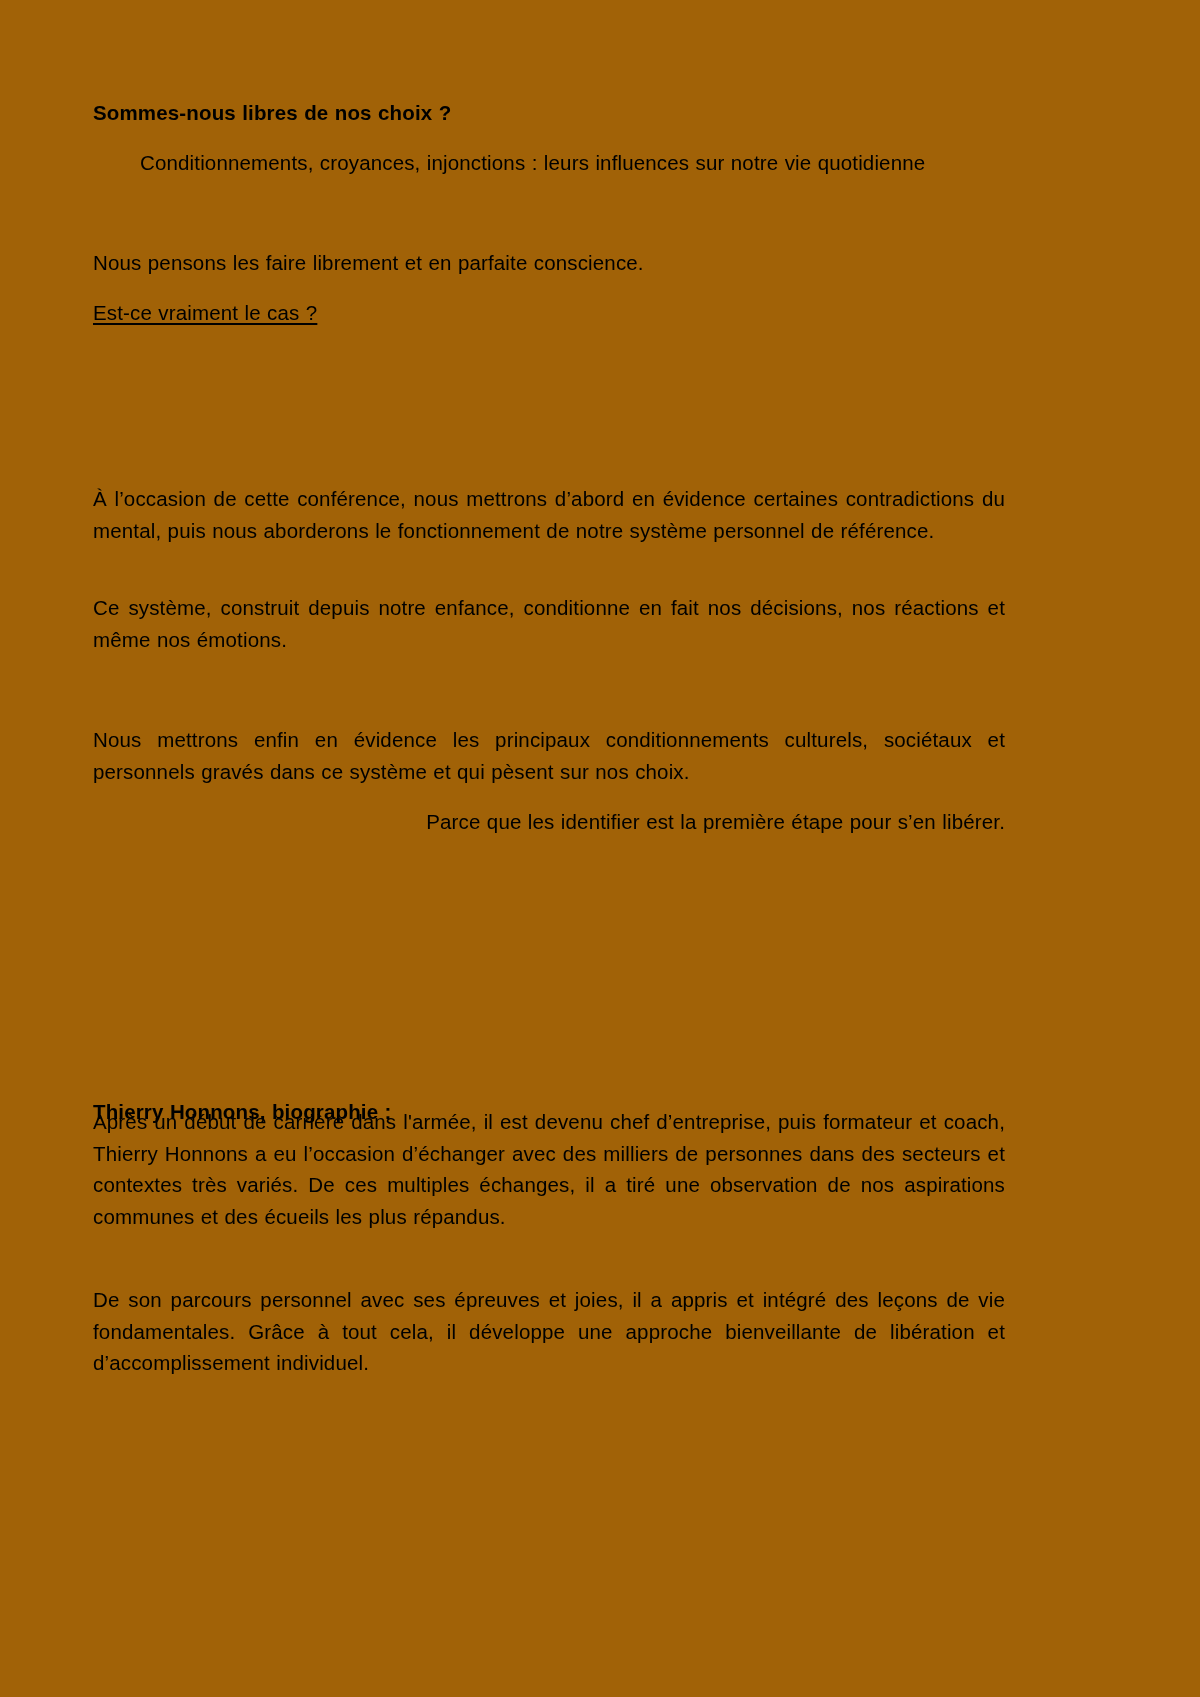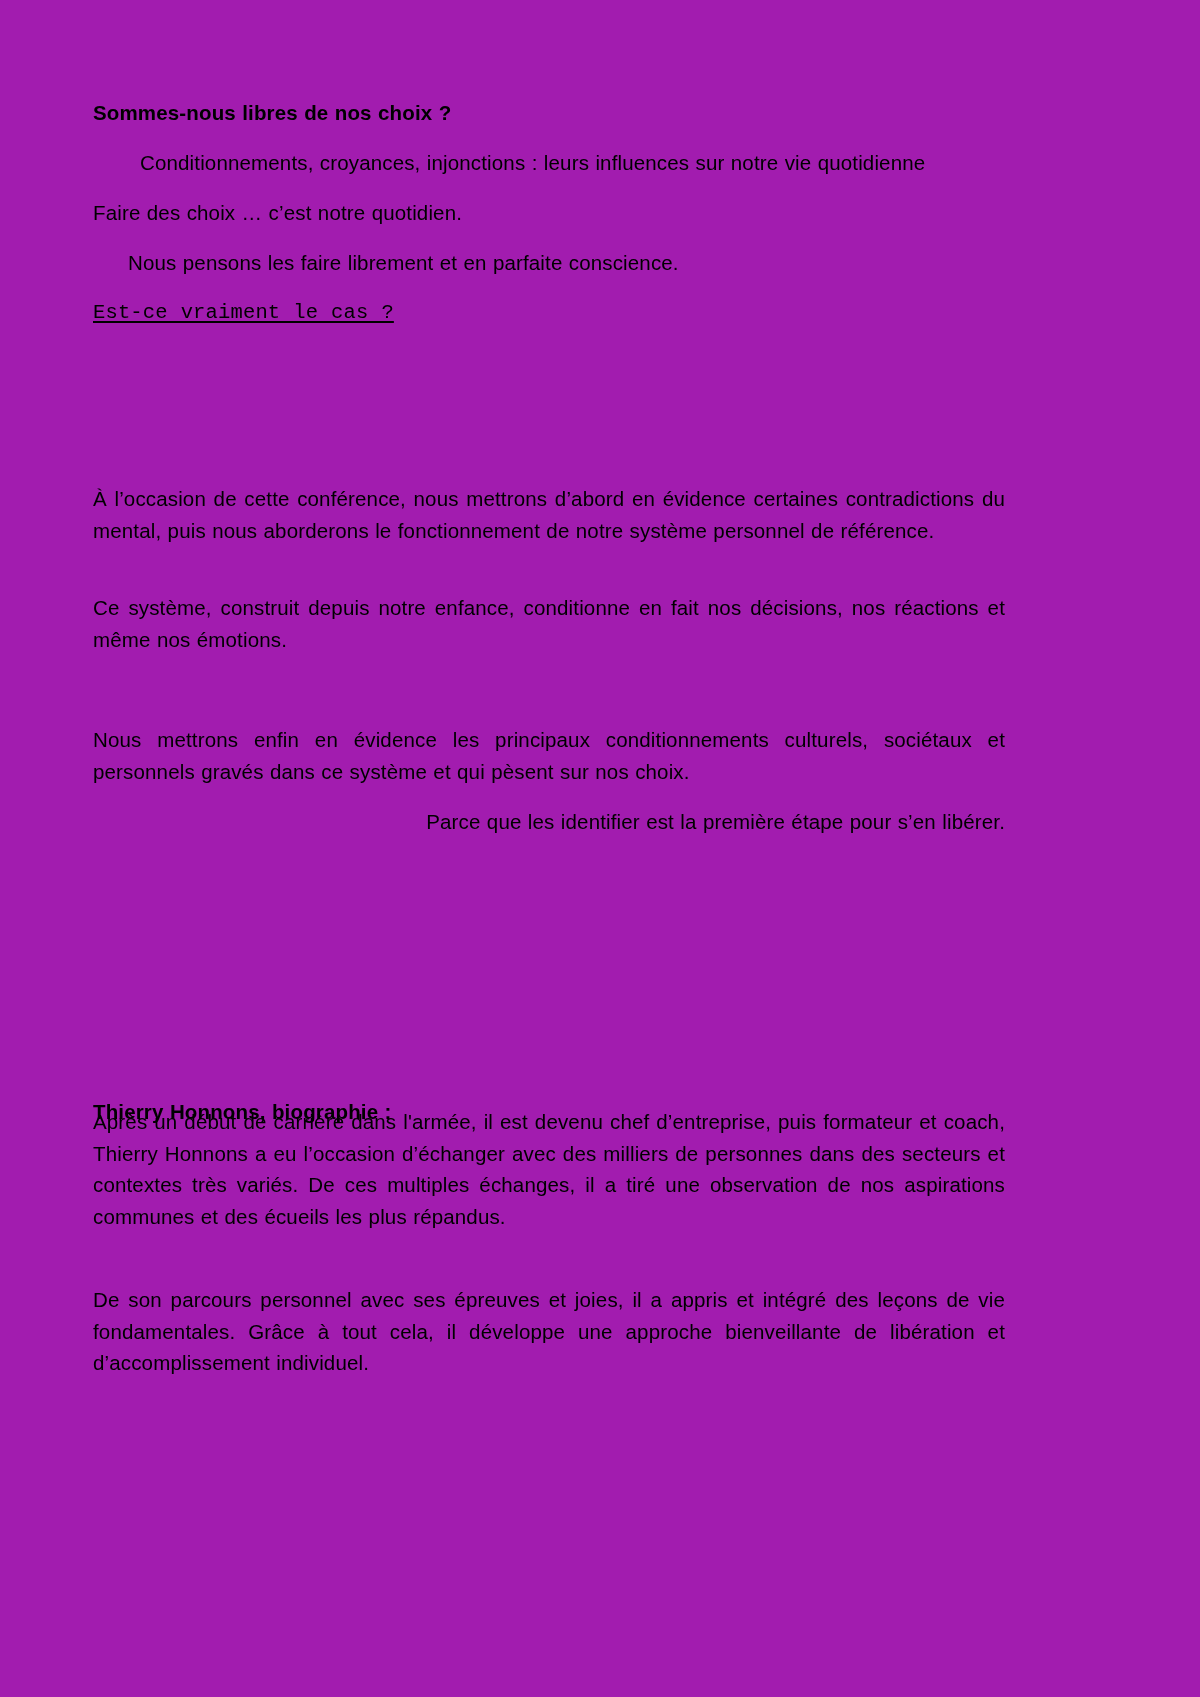--- a/index.html
+++ b/index.html
@@ -14,21 +14,21 @@
     overflow: hidden;
     font-family: "Liberation Sans", "DejaVu Sans", sans-serif;
     color: #000000;
   }
   .page {
     position: absolute;
     left: 0;
     top: 0;
     width: 1200px;
     height: 1697px;
-    background: #a21caf;
+    background: #a16207;
   }
   .p {
     position: absolute;
     left: 93px;
     width: 912px;
     font-size: 20.5px;
     line-height: 31.6px;
     margin: 0;
     letter-spacing: 0.15px;
     word-spacing: 0.5px;
@@ -36,35 +36,33 @@
   .justify {
     text-align: justify;
     text-align-last: left;
   }
   .bold {
     font-weight: bold;
   }
   .underline {
     text-decoration: underline;
     text-underline-offset: 3px;
-    font-family: Liberation Mono, monospace;
   }
 </style>
 </head>
 <body>
 
 <div class="page">
 
   <h1 class="p bold" style="top:97px;">Sommes-nous libres de nos choix ?</h1>
 
   <p class="p" style="top:147px;margin-left:47px;">Conditionnements, croyances, injonctions : leurs influences sur notre vie quotidienne</p>
 
-  <p class="p" style="top:197px;">Faire des choix … c’est notre quotidien.</p>
 
-  <p class="p" style="top:247px;margin-left:35px;">Nous pensons les faire librement et en parfaite conscience.</p>
+  <p class="p" style="top:247px;">Nous pensons les faire librement et en parfaite conscience.</p>
 
   <p class="p underline" style="top:297px;">Est-ce vraiment le cas ?</p>
 
 
   <p class="p justify" style="top:483px;">À l’occasion de cette conférence, nous mettrons d’abord en évidence certaines contradictions du mental, puis nous aborderons le fonctionnement de notre système personnel de référence.</p>
 
   <p class="p justify" style="top:592px;">Ce système, construit depuis notre enfance, conditionne en fait nos décisions, nos réactions et même nos émotions.</p>
 
   <p class="p justify" style="top:724px;">Nous mettrons enfin en évidence les principaux conditionnements culturels, sociétaux et personnels gravés dans ce système et qui pèsent sur nos choix.</p>
 

